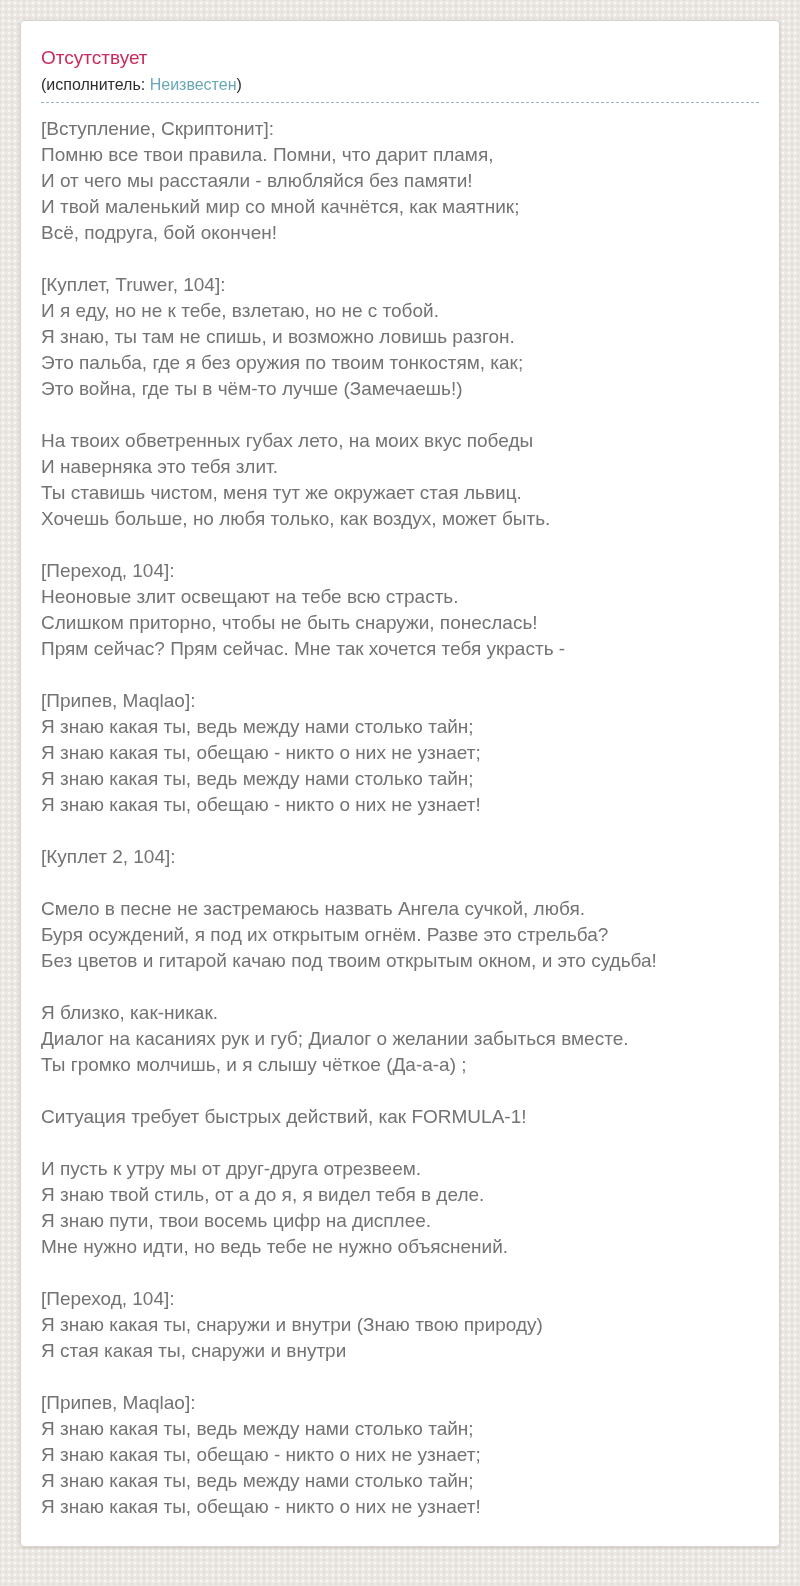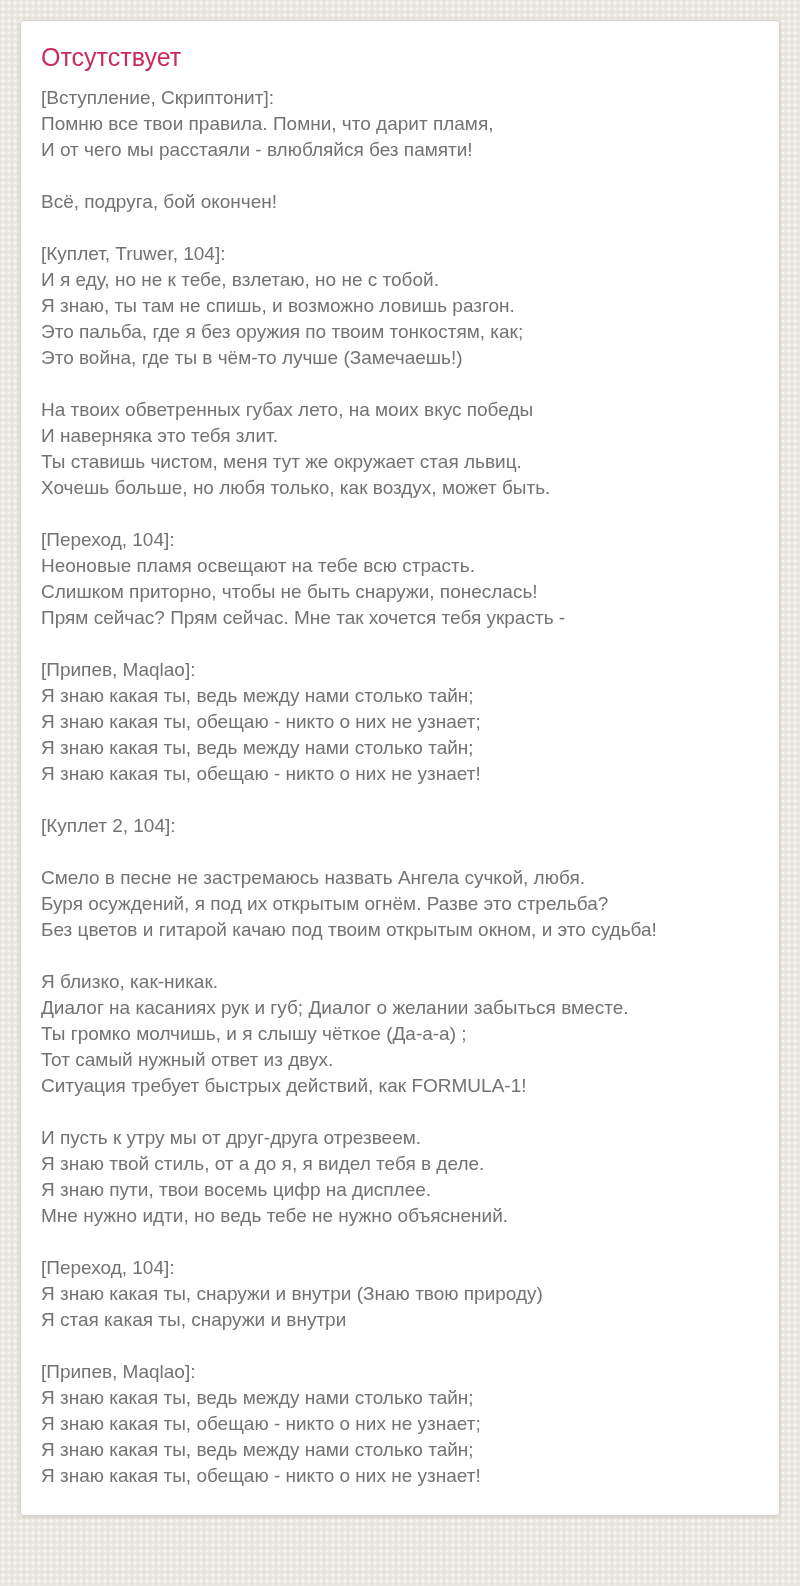--- a/index.html
+++ b/index.html
@@ -24,21 +24,21 @@
     box-sizing: border-box;
     margin: 20px auto 0;
     background: #ffffff;
     border: 1px solid #d9d4cd;
     border-radius: 4px;
     box-shadow: 0 1px 3px rgba(0,0,0,0.12);
     padding: 22px 20px 26px;
   }
   .song-title {
     margin: 0;
-    font-size: 25px;
+    font-size: 19px;
     line-height: 29px;
     font-weight: normal;
     color: #cb2b5b;
   }
   .artist-line {
     margin: 3px 0 0;
     font-size: 16px;
     line-height: 20px;
     color: #2d2d2d;
     padding-bottom: 7px;
@@ -60,25 +60,28 @@
   }
   .stanza:last-child {
     margin-bottom: 0;
   }
 </style>
 </head>
 <body>
 
 <div class="card">
   <h1 class="song-title">Отсутствует</h1>
+  <p class="artist-line">
+    <span>(исполнитель: </span><a class="artist-link">Неизвестен</a><span>)</span>
+  </p>
   <div class="lyrics">
-      <p class="stanza"><span>[Вступление, Скриптонит]:</span><br><span>Помню все твои правила. Помни, что дарит пламя,</span><br><span>И от чего мы расстаяли - влюбляйся без памяти!</span><br><br><span>Всё, подруга, бой окончен!</span></p>
+      <p class="stanza"><span>[Вступление, Скриптонит]:</span><br><span>Помню все твои правила. Помни, что дарит пламя,</span><br><span>И от чего мы расстаяли - влюбляйся без памяти!</span><br><span>И твой маленький мир со мной качнётся, как маятник;</span><br><span>Всё, подруга, бой окончен!</span></p>
       <p class="stanza"><span>[Куплет, Truwer, 104]:</span><br><span>И я еду, но не к тебе, взлетаю, но не с тобой.</span><br><span>Я знаю, ты там не спишь, и возможно ловишь разгон.</span><br><span>Это пальба, где я без оружия по твоим тонкостям, как;</span><br><span>Это война, где ты в чём-то лучше (Замечаешь!)</span></p>
       <p class="stanza"><span>На твоих обветренных губах лето, на моих вкус победы</span><br><span>И наверняка это тебя злит.</span><br><span>Ты ставишь чистом, меня тут же окружает стая львиц.</span><br><span>Хочешь больше, но любя только, как воздух, может быть.</span></p>
-      <p class="stanza"><span>[Переход, 104]:</span><br><span>Неоновые пламя освещают на тебе всю страсть.</span><br><span>Слишком приторно, чтобы не быть снаружи, понеслась!</span><br><span>Прям сейчас? Прям сейчас. Мне так хочется тебя украсть -</span><br></p>
+      <p class="stanza"><span>[Переход, 104]:</span><br><span>Неоновые злит освещают на тебе всю страсть.</span><br><span>Слишком приторно, чтобы не быть снаружи, понеслась!</span><br><span>Прям сейчас? Прям сейчас. Мне так хочется тебя украсть -</span><br></p>
       <p class="stanza"><span>[Припев, Maqlao]:</span><br><span>Я знаю какая ты, ведь между нами столько тайн;</span><br><span>Я знаю какая ты, обещаю - никто о них не узнает;</span><br><span>Я знаю какая ты, ведь между нами столько тайн;</span><br><span>Я знаю какая ты, обещаю - никто о них не узнает!</span></p>
       <p class="stanza"><span>[Куплет 2, 104]:</span><br><br><span>Смело в песне не застремаюсь назвать Ангела сучкой, любя.</span><br><span>Буря осуждений, я под их открытым огнём. Разве это стрельба?</span><br><span>Без цветов и гитарой качаю под твоим открытым окном, и это судьба!</span></p>
-      <p class="stanza"><span>Я близко, как-никак.</span><br><span>Диалог на касаниях рук и губ; Диалог о желании забыться вместе.</span><br><span>Ты громко молчишь, и я слышу чёткое (Да-а-а) ;</span><br><span>Тот самый нужный ответ из двух.</span><br><span>Ситуация требует быстрых действий, как FORMULA-1!</span></p>
+      <p class="stanza"><span>Я близко, как-никак.</span><br><span>Диалог на касаниях рук и губ; Диалог о желании забыться вместе.</span><br><span>Ты громко молчишь, и я слышу чёткое (Да-а-а) ;</span><br><br><span>Ситуация требует быстрых действий, как FORMULA-1!</span></p>
       <p class="stanza"><span>И пусть к утру мы от друг-друга отрезвеем.</span><br><span>Я знаю твой стиль, от а до я, я видел тебя в деле.</span><br><span>Я знаю пути, твои восемь цифр на дисплее.</span><br><span>Мне нужно идти, но ведь тебе не нужно объяснений.</span></p>
       <p class="stanza"><span>[Переход, 104]:</span><br><span>Я знаю какая ты, снаружи и внутри (Знаю твою природу)</span><br><span>Я стая какая ты, снаружи и внутри</span></p>
       <p class="stanza"><span>[Припев, Maqlao]:</span><br><span>Я знаю какая ты, ведь между нами столько тайн;</span><br><span>Я знаю какая ты, обещаю - никто о них не узнает;</span><br><span>Я знаю какая ты, ведь между нами столько тайн;</span><br><span>Я знаю какая ты, обещаю - никто о них не узнает!</span></p>
     </div>
 </div>
 
 </body></html>

